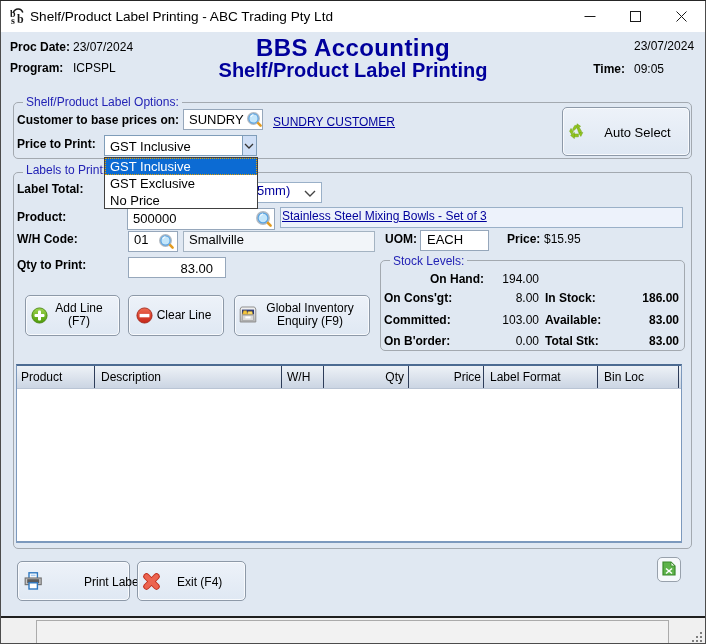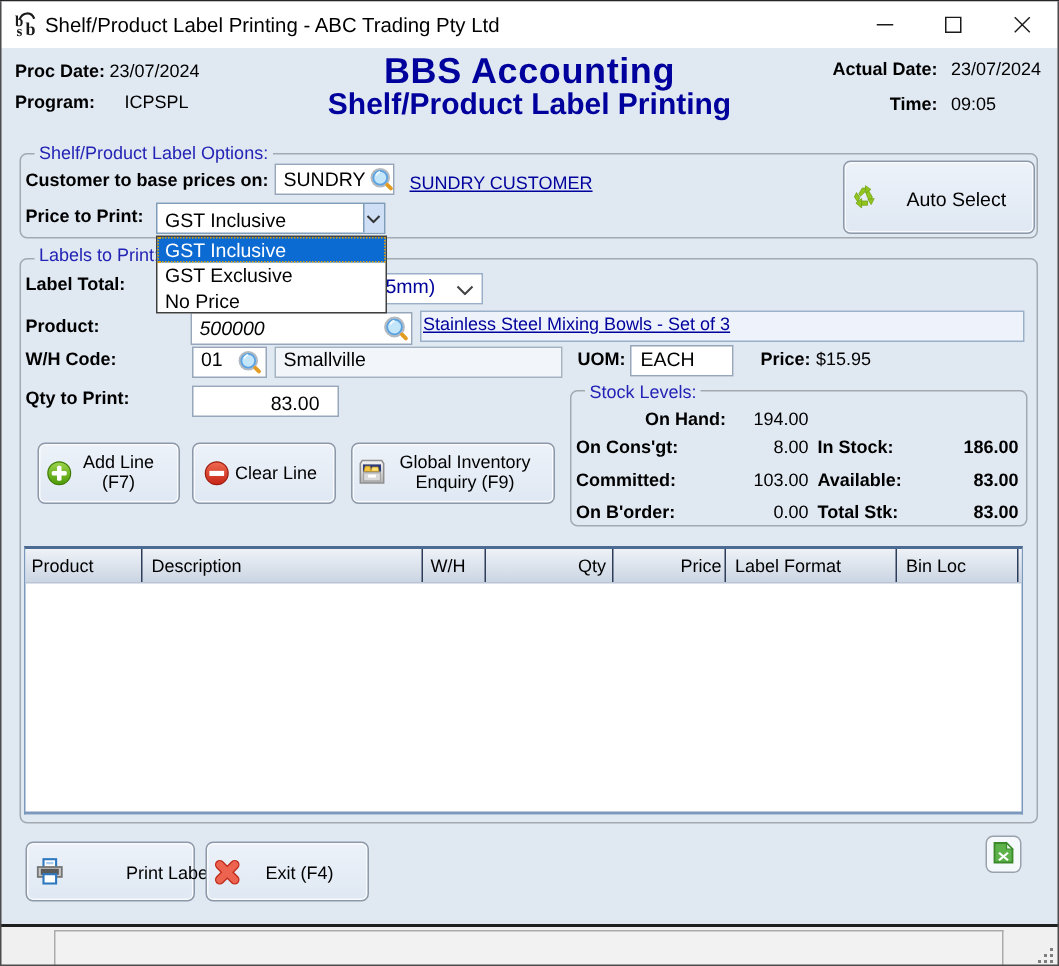--- a/index.html
+++ b/index.html
@@ -38,24 +38,23 @@
       <rect x="0.5" y="0.5" width="10" height="10" fill="none" stroke="#1a1a1a" stroke-width="1"></rect>
     </svg>
   <svg class="abs" style="left:676px;top:10px;" width="12" height="12">
     <line x1="0.5" y1="0.5" x2="10.5" y2="10.5" stroke="#1a1a1a" stroke-width="1"></line>
     <line x1="0.5" y1="10.5" x2="10.5" y2="0.5" stroke="#1a1a1a" stroke-width="1"></line>
   </svg>
 
   <div class="abs t12 b" style="left:10px;top:39px;">Proc Date:</div>
   <div class="abs t12" style="left:73px;top:39px;">23/07/2024</div>
   <div class="abs t12 b" style="left:10px;top:60px;">Program:</div>
-  <div class="abs t12" style="left:73px;top:60px;margin-left:10px;">ICPSPL</div>
+  <div class="abs t12" style="left:73px;top:60px;">ICPSPL</div>
   <div class="abs b navy" style="left:153px;top:35px;width:400px;text-align:center;font-size:24px;line-height:24px;letter-spacing:0.4px;">BBS Accounting</div>
   <div class="abs b navy" style="left:153px;top:59px;width:400px;text-align:center;font-size:20px;line-height:21px;">Shelf/Product Label Printing</div>
-  <div class="abs t12 b" style="left:425px;top:38px;width:200px;text-align:right;">Actual Date:</div>
   <div class="abs t12" style="left:634px;top:38px;">23/07/2024</div>
   <div class="abs t12 b" style="left:425px;top:61px;width:200px;text-align:right;">Time:</div>
   <div class="abs t12" style="left:634px;top:61px;">09:05</div>
 
   <div class="abs groupbox" style="left:13px;top:101px;width:679px;height:57px;"></div>
   <div class="abs t12 b" style="left:17px;top:112px;">Customer to base prices on:</div>
   <div class="abs grouplbl" style="left:23px;top:94px;">Shelf/Product Label Options:</div>
   <div class="abs field" style="left:183px;top:108px;width:80px;height:21px;"></div>
   <div class="abs t13" style="left:189px;top:111px;">SUNDRY</div>
   <svg class="abs" style="left:246px;top:110px;" width="17" height="17" viewBox="0 0 17 17">
@@ -92,21 +91,21 @@
 
   <div class="abs t12 b" style="left:17px;top:181px;">Label Total:</div>
   <div class="abs field" style="left:129px;top:181px;width:193px;height:21px;border-color:#9ab0c8;"></div>
   <div class="abs t13 navy" style="left:257px;top:182px;">5mm)</div>
   <svg class="abs" style="left:304px;top:189px;" width="12" height="7">
       <path d="M1,1 L6,6 L11,1" fill="none" stroke="#444" stroke-width="1.4"></path>
     </svg>
 
   <div class="abs t12 b" style="left:17px;top:209px;">Product:</div>
   <div class="abs field" style="left:127px;top:207px;width:148px;height:22px;"></div>
-  <div class="abs t13" style="left:133px;top:210px;font-style:italic;">500000</div>
+  <div class="abs t13" style="left:133px;top:210px;">500000</div>
   <svg class="abs" style="left:255px;top:209px;" width="18" height="18" viewBox="0 0 18 18">
     <circle cx="8" cy="8" r="6" fill="#d2ecfb" stroke="#b3bac2" stroke-width="1.9"></circle>
     <circle cx="8" cy="8" r="4.9" fill="#c4e6fa" stroke="#59a3e2" stroke-width="1.2"></circle>
     <path d="M5.2,6.4 a3.7,3.7 0 0 1 2.8,-2.5" fill="none" stroke="#eef8ff" stroke-width="1.4"></path>
     <line x1="13" y1="13" x2="15.6" y2="15.6" stroke="#e39c22" stroke-width="2.6" stroke-linecap="round"></line>
   </svg>
   <div class="abs field" style="left:280px;top:206px;width:403px;height:21px;background:#edf2fb;border-color:#9ab0c8;"></div>
   <div class="abs t12 link" style="left:282px;top:208px;">Stainless Steel Mixing Bowls - Set of 3</div>
 
   <div class="abs t12 b" style="left:17px;top:231px;">W/H Code:</div>

